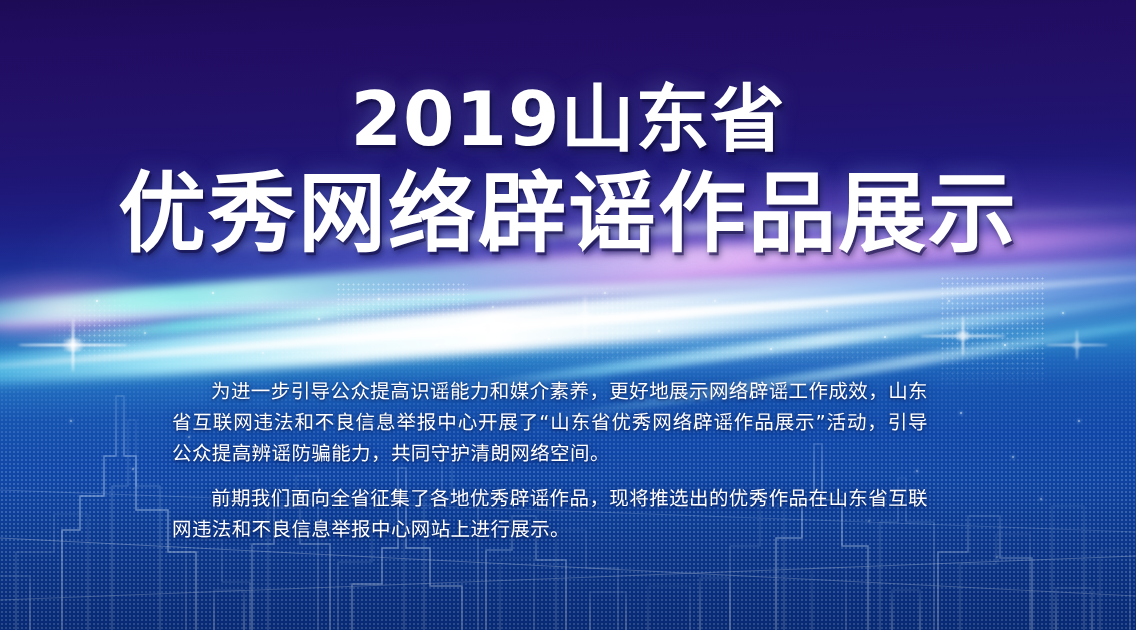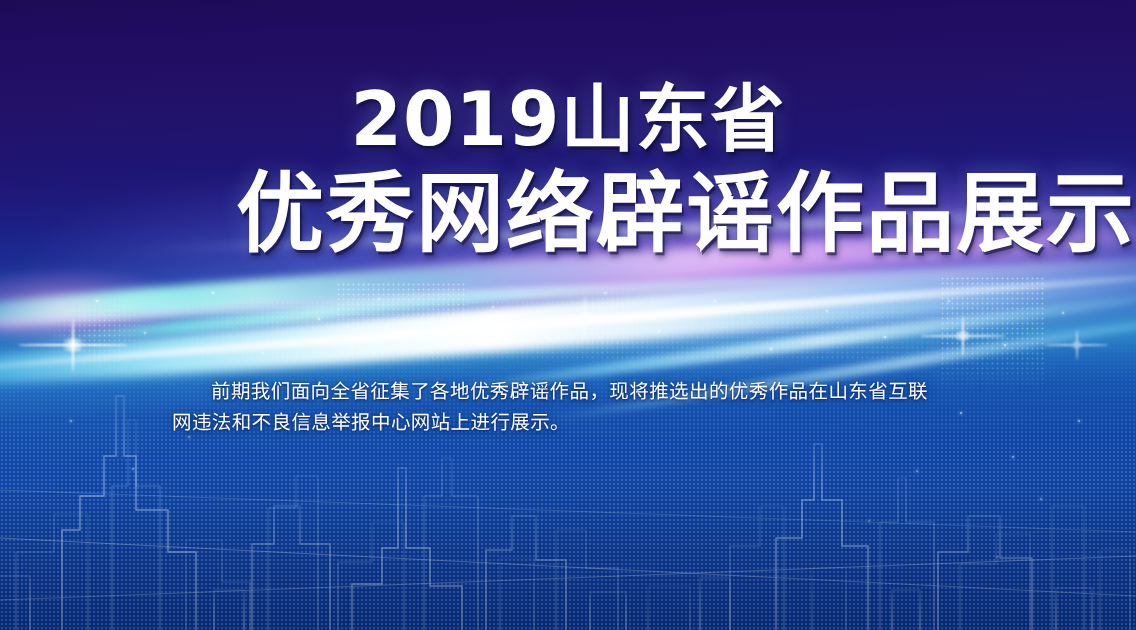--- a/index.html
+++ b/index.html
@@ -356,21 +356,20 @@
       0 0 22px rgba(150,195,255,0.30);
   }
   .title-line1 {
     font-size: 74px;
     letter-spacing: 1px;
   }
   .title-line2 {
     margin-top: 14px;
     font-size: 88px;
     letter-spacing: 2px;
-    text-align: right;
   }
 
   .body-block {
     position: absolute;
     left: 172px;
     top: 376px;
     width: 756px;
   }
   .para {
     margin: 0 0 14px 0;
@@ -529,17 +528,18 @@
   <div class="bottom-shade"></div>
 
   <div class="content">
 
     <div class="title-block">
       <h1 class="title-line1">2019山东省</h1>
       <h1 class="title-line2">优秀网络辟谣作品展示</h1>
     </div>
 
     <div class="body-block">
+      <p class="para">为进一步引导公众提高识谣能力和媒介素养，更好地展示网络辟谣工作成效，山东省互联网违法和不良信息举报中心开展了“山东省优秀网络辟谣作品展示”活动，引导公众提高辨谣防骗能力，共同守护清朗网络空间。</p>
       <p class="para">前期我们面向全省征集了各地优秀辟谣作品，现将推选出的优秀作品在山东省互联网违法和不良信息举报中心网站上进行展示。</p>
     </div>
 
   </div>
 </div>
 
 </body></html>

